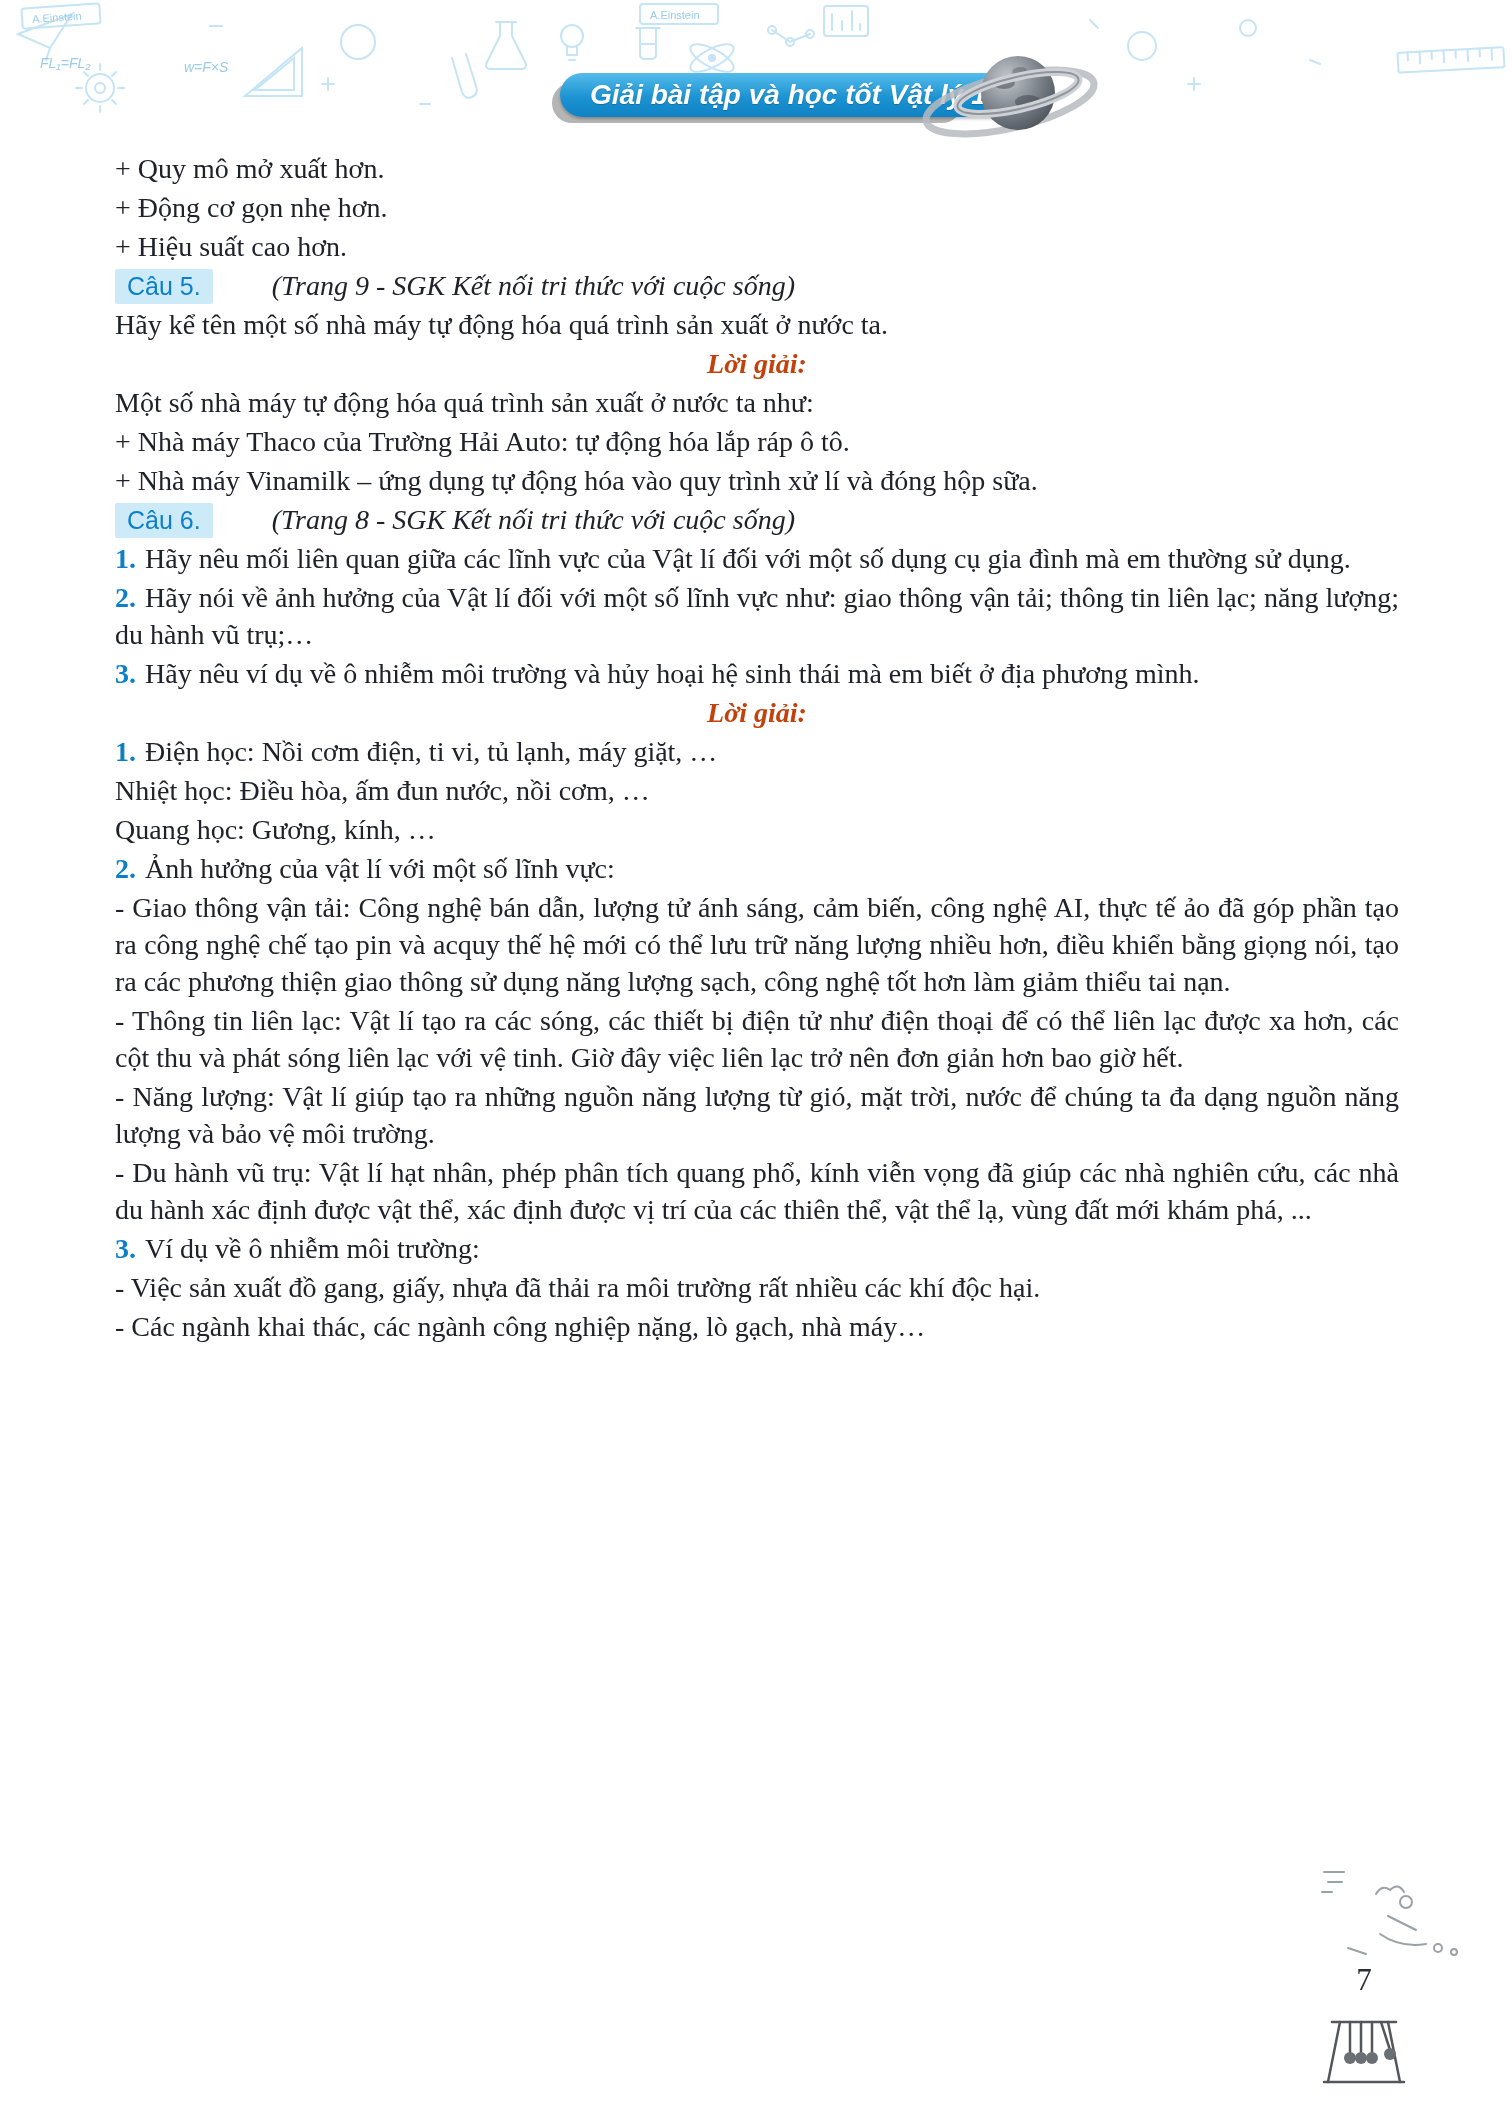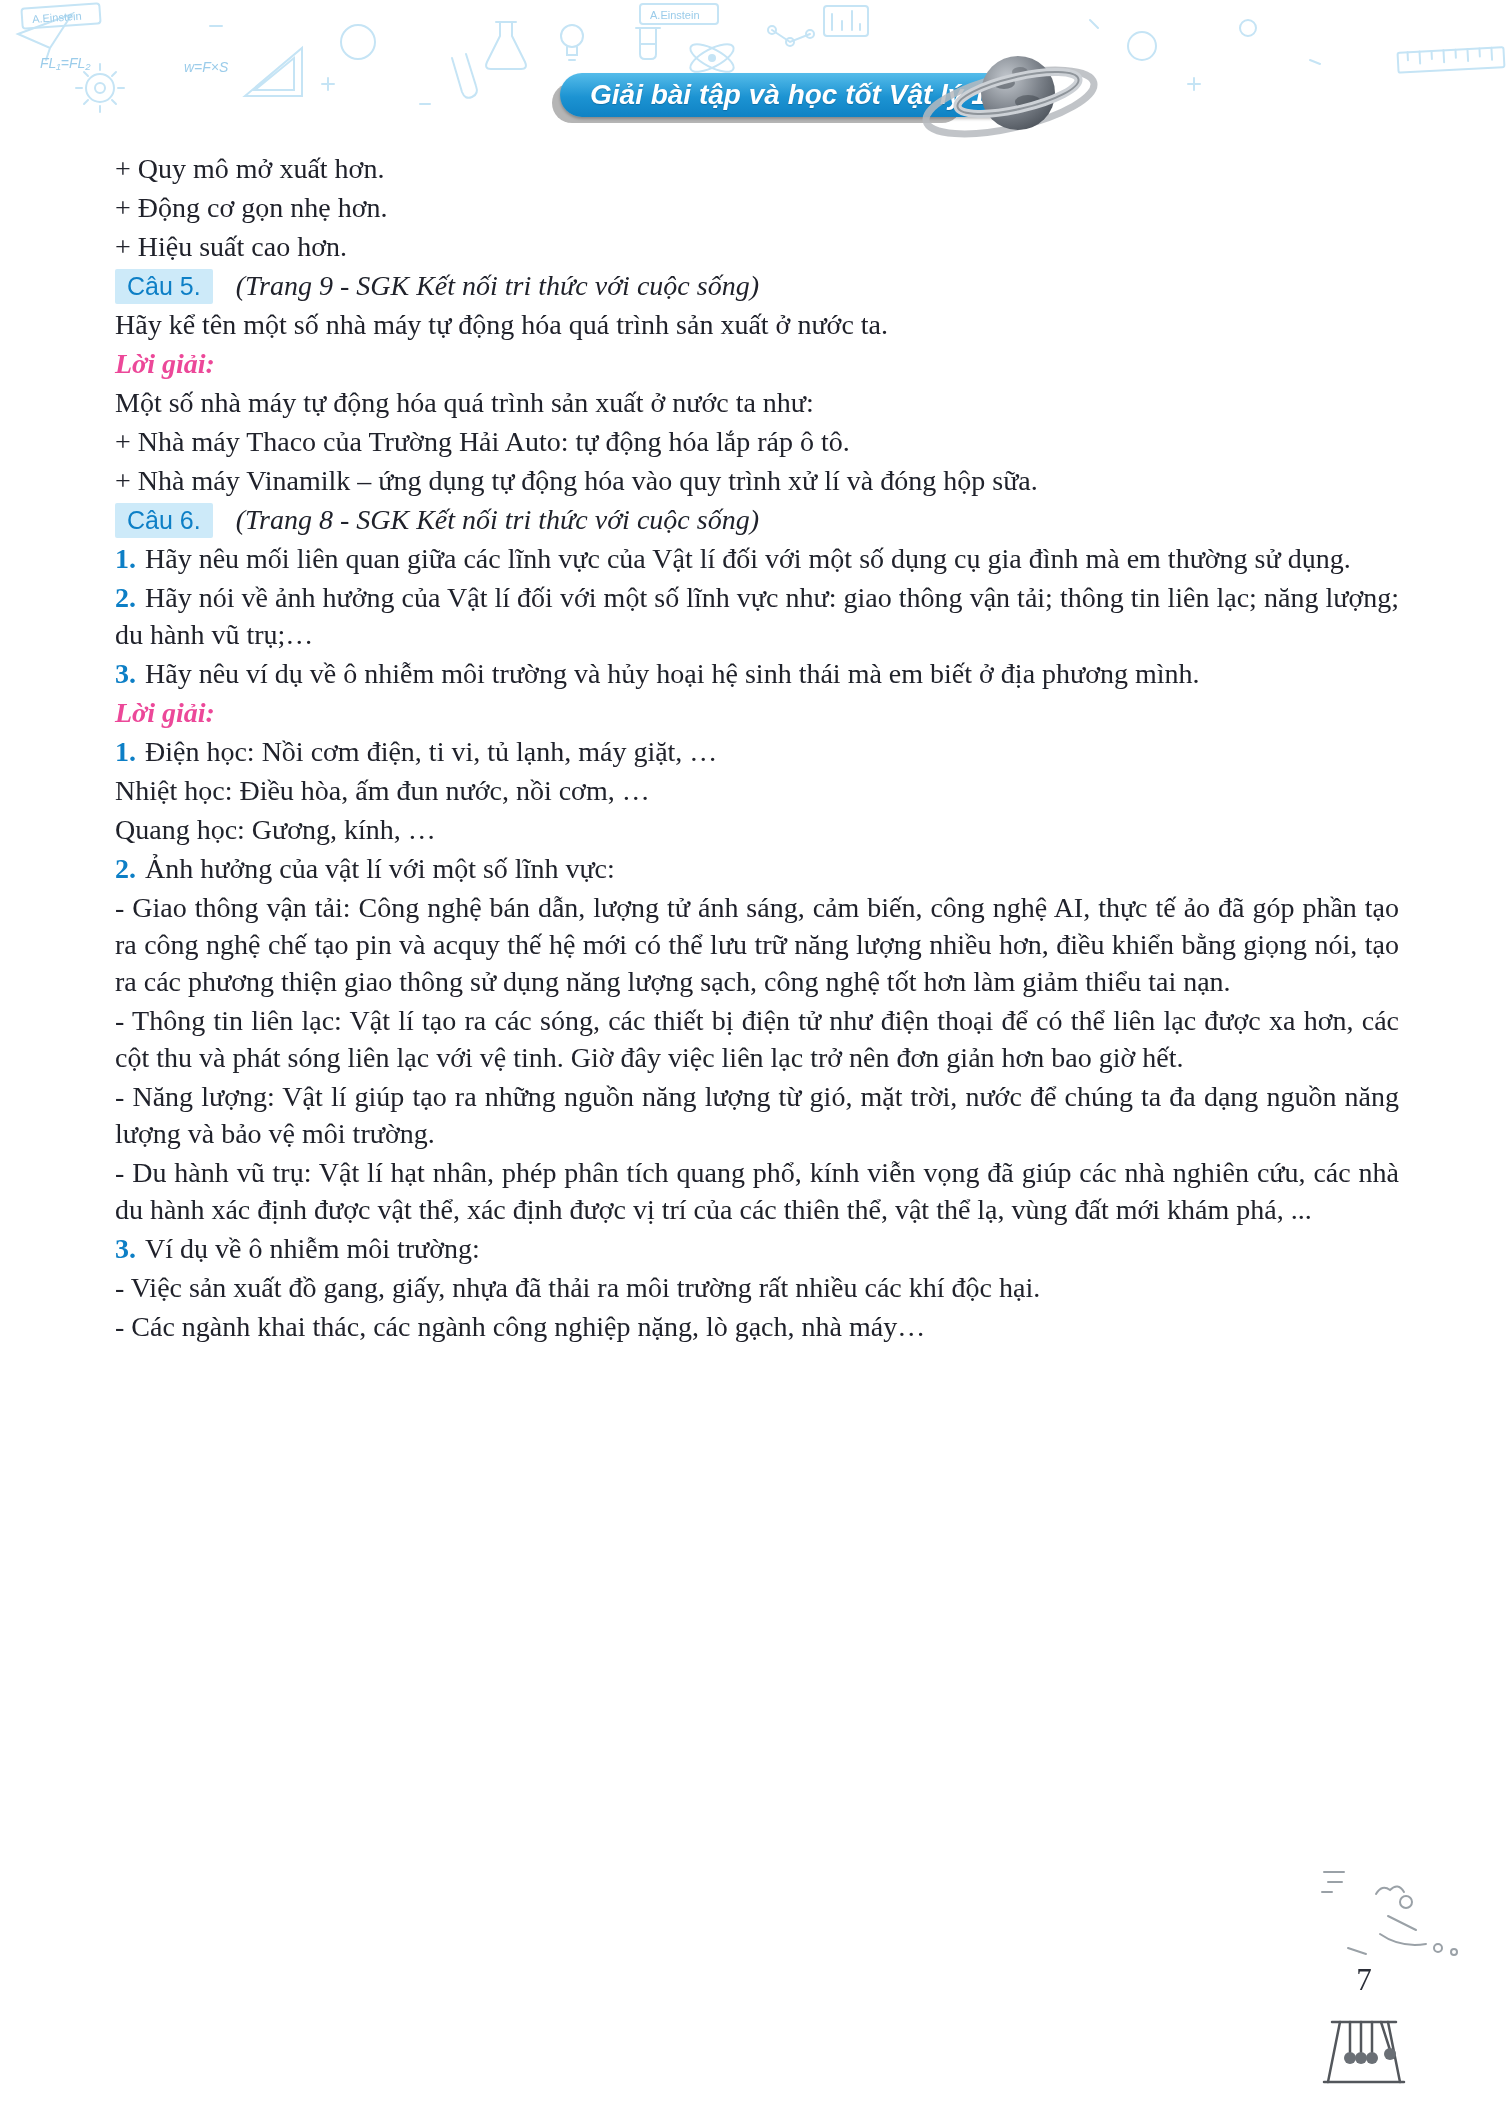--- a/index.html
+++ b/index.html
@@ -45,23 +45,23 @@
   .content p{margin:0 0 2px 0;}
   .q-label{
     display:inline-block;
     font-family:"Liberation Sans", sans-serif;
     font-weight:normal;font-style:normal;
     font-size:25px;line-height:31px;
     color:#0d7fc6;background:#cdeaf9;
     padding:2px 12px;margin-right:16px;border-radius:2px;
     vertical-align:baseline;
   }
-  .q-source{font-style:italic;}
+  .q-source{font-style:italic;margin-left:36px;}
   .solution{
-    color:#ec4899;
+    text-align:center;color:#c2410c;
     font-weight:bold;font-style:italic;
   }
   .num{color:#0d7fc6;font-weight:bold;padding-right:9px;}
 
   
   .margin-sketch{position:absolute;left:1318px;top:1856px;}
   .page-number{
     position:absolute;left:1344px;top:1962px;width:40px;
     font-size:31px;color:#2b2e38;text-align:center;
   }

